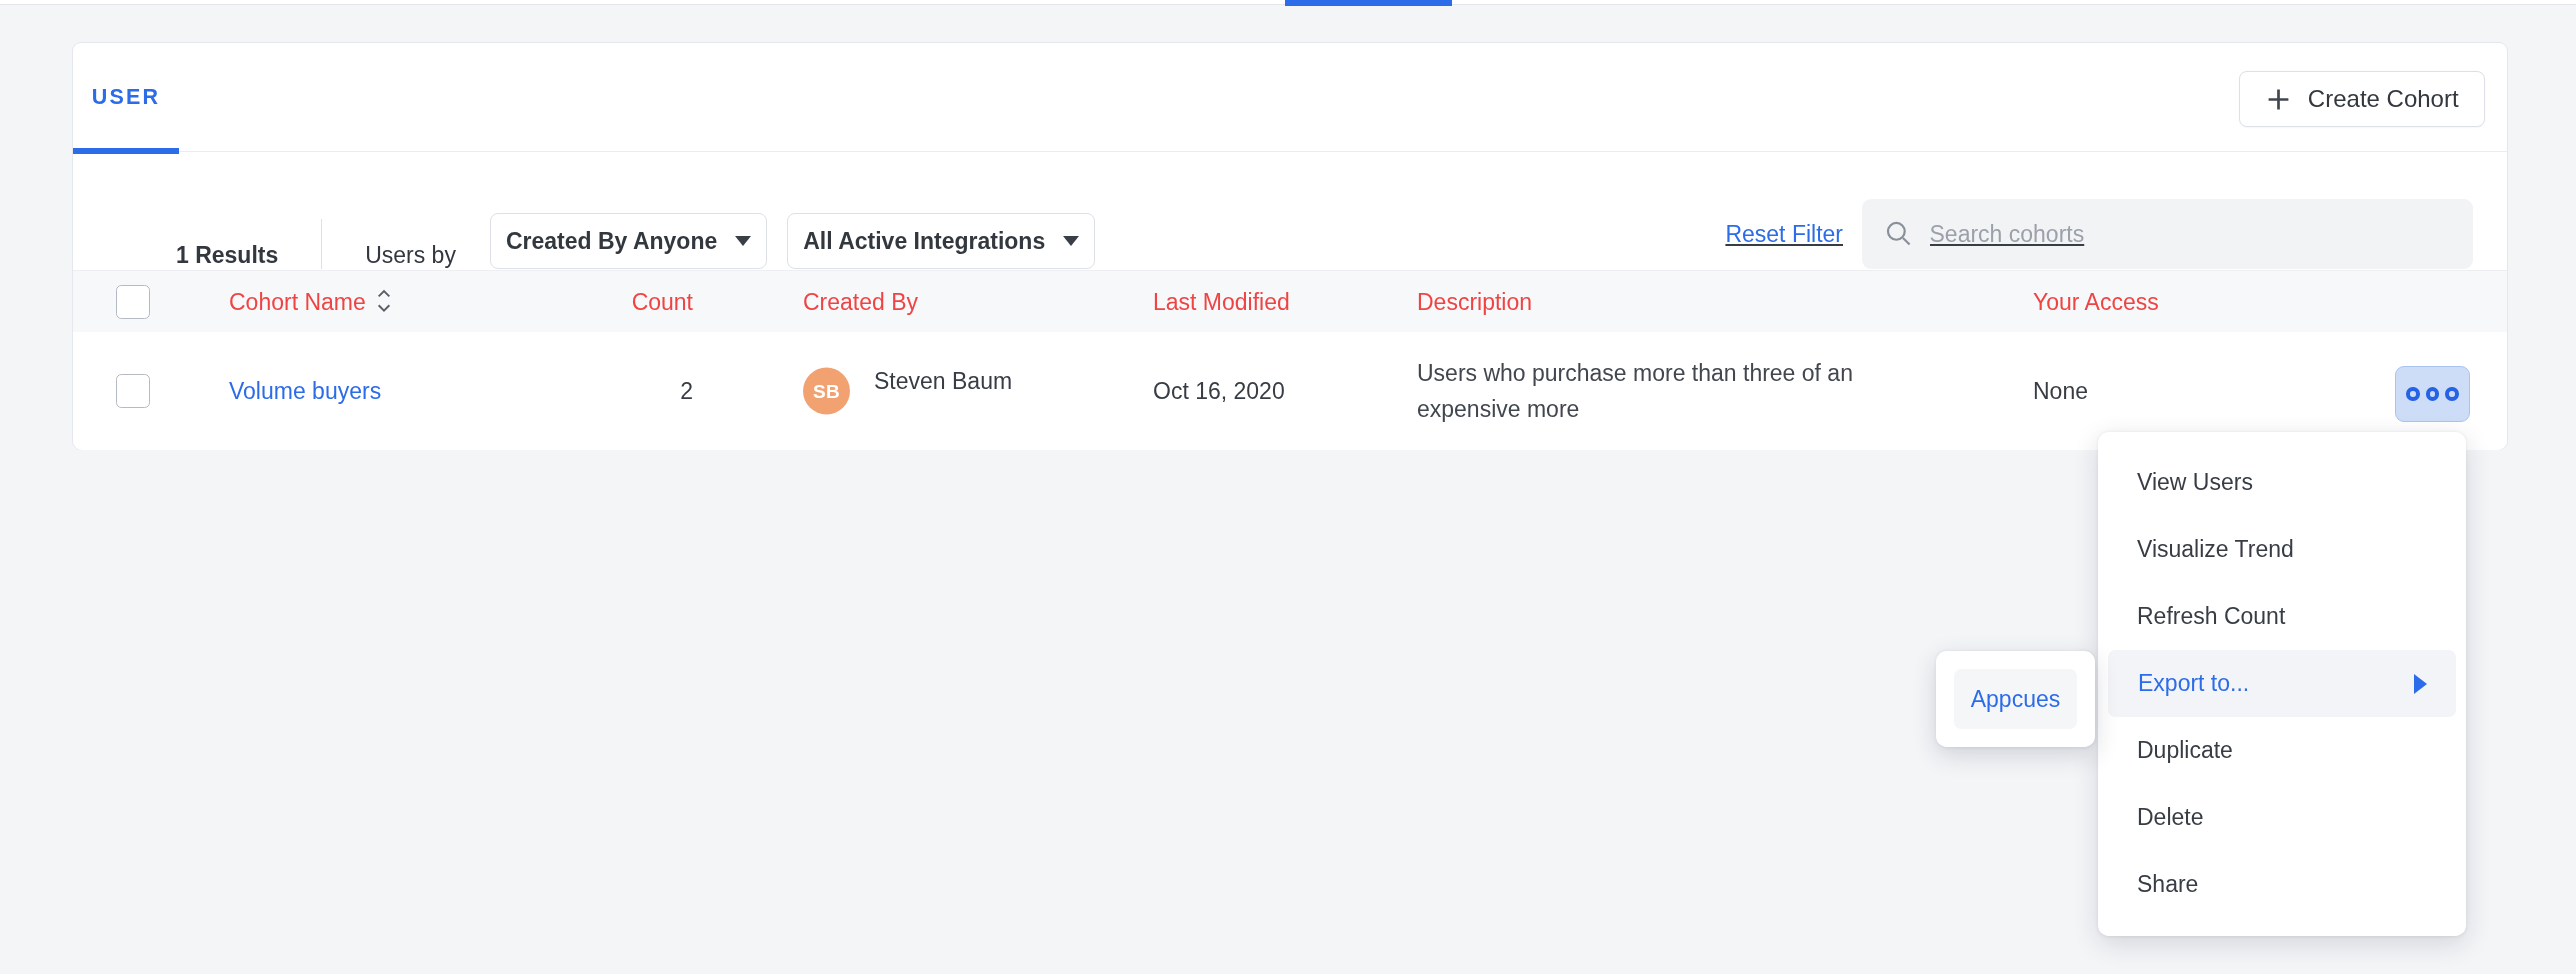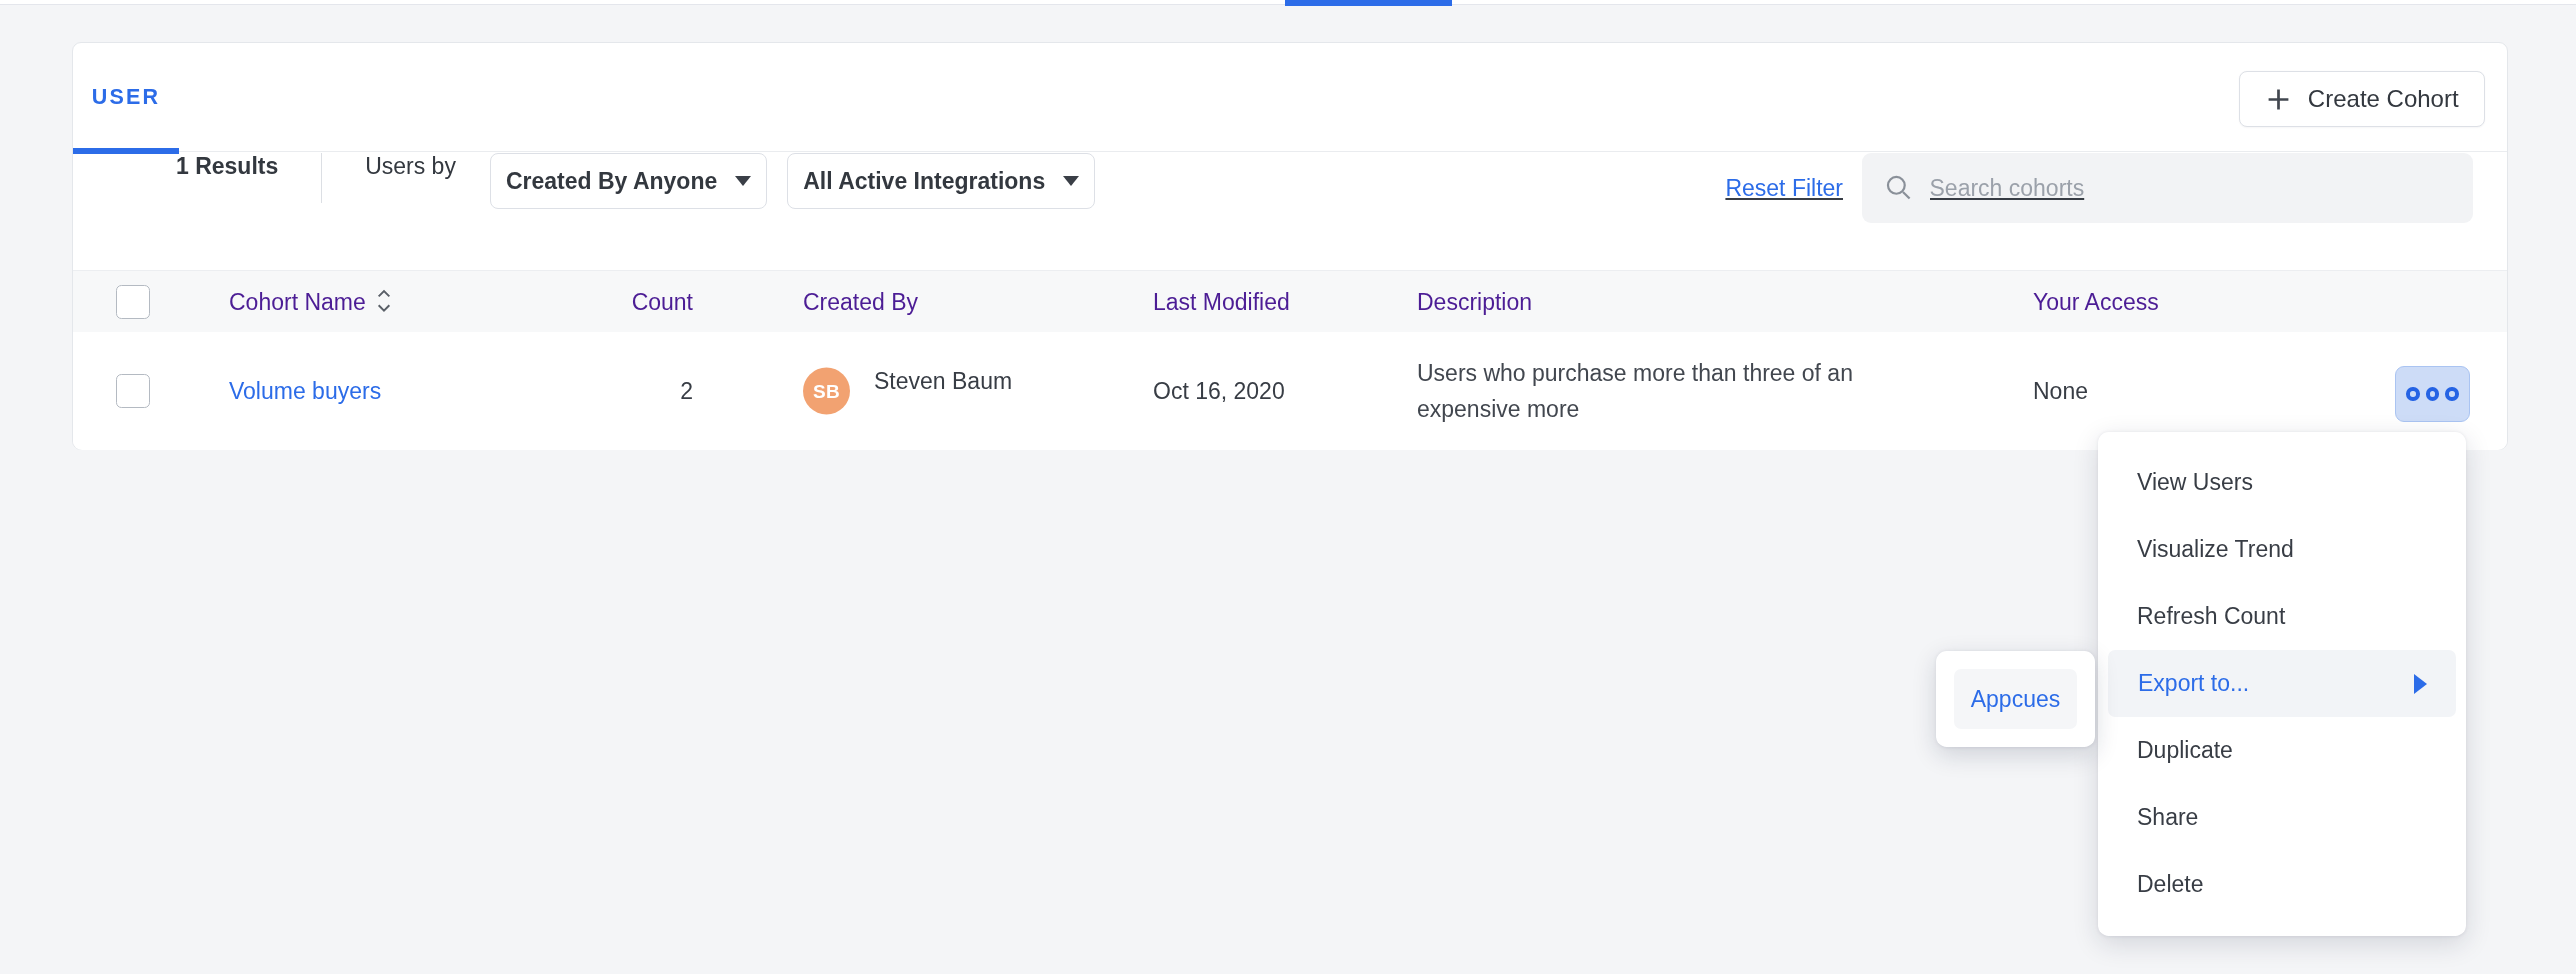--- a/index.html
+++ b/index.html
@@ -32,21 +32,21 @@
   .create-btn {
     position:absolute; right:22.4px; top:28px; height:56px;
     display:flex; align-items:center; gap:16px; padding:0 25px;
     background:#ffffff; border:1.3px solid #dde0e6; border-radius:8px;
     font-size:24px; font-weight:500; color:#33383f; cursor:pointer;
     box-shadow:0 0.9px 1.8px rgba(25,35,60,0.04);
   }
   
   .filter-row {
     position:absolute; left:0; top:110px; right:0; height:116px;
-    display:flex; align-items:flex-start; padding-left:103px; padding-right:34px;
+    display:flex; align-items:flex-end; padding-left:103px; padding-right:34px;
   }
   .results-count { font-weight:700; color:#33383f; }
   .v-divider { width:0.9px; height:50px; background:#dcdfe4; margin:0 43px; }
   .filter-by { color:#33383f; margin-right:34px; }
   .dropdown-btn {
     height:56px; display:flex; align-items:center; gap:18px; padding:0 15px;
     background:#fff; border:1.3px solid #dde0e6; border-radius:8px;
     font-size:23px; font-weight:600; color:#33383f; cursor:pointer; margin-right:20px;
   }
   .caret-down { width:0; height:0; border-left:8px solid transparent; border-right:8px solid transparent; border-top:10px solid #3a3f47; }
@@ -62,21 +62,21 @@
   }
   .search-box input::placeholder { color:#9ba1aa; }
 
   
   .thead {
     position:absolute; left:0; top:227px; right:0; height:63px;
     background:#f7f8f9; border-top:0.9px solid #eceef1;
   }
   .trow { position:absolute; left:0; top:289px; right:0; height:118px; background:#ffffff; border-radius:0 0 9px 9px; }
   .cell { position:absolute; top:50%; transform:translateY(-50%); white-space:nowrap; }
-  .th { color:#4c1d95; font-size:23px; }
+  .th { color:#ef4444; font-size:23px; }
   .c-check { left:43px; }
   .c-name { left:156px; }
   .c-count { left:448px; width:172px; text-align:right; }
   .c-createdby { left:730px; }
   .c-modified { left:1080px; }
   .c-desc { left:1344px; width:519px; }
   .c-access { left:1960px; }
   .checkbox {
     appearance:none; -webkit-appearance:none; width:34px; height:34px;
     border:1.8px solid #b4bac2; border-radius:5.4px; background:#fff; cursor:pointer; display:block;
@@ -218,20 +218,20 @@
 
 <div class="context-menu">
   <div class="menu-item">View Users</div>
   <div class="menu-item">Visualize Trend</div>
   <div class="menu-item">Refresh Count</div>
   <div class="menu-item highlighted">
     <span>Export to...</span>
     <span class="submenu-arrow"></span>
   </div>
   <div class="menu-item">Duplicate</div>
+  <div class="menu-item">Delete</div>
   <div class="menu-item">Share</div>
-  <div class="menu-item">Delete</div>
 </div>
 
 <div class="submenu">
   <div class="submenu-item">Appcues</div>
 </div>
 
 
 </body></html>

